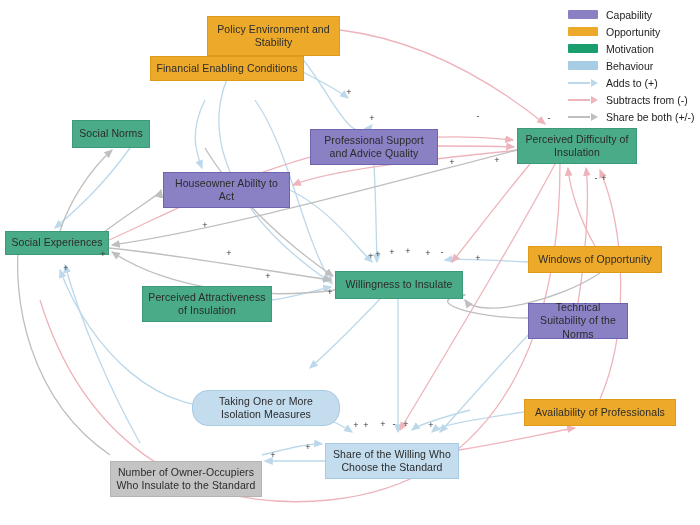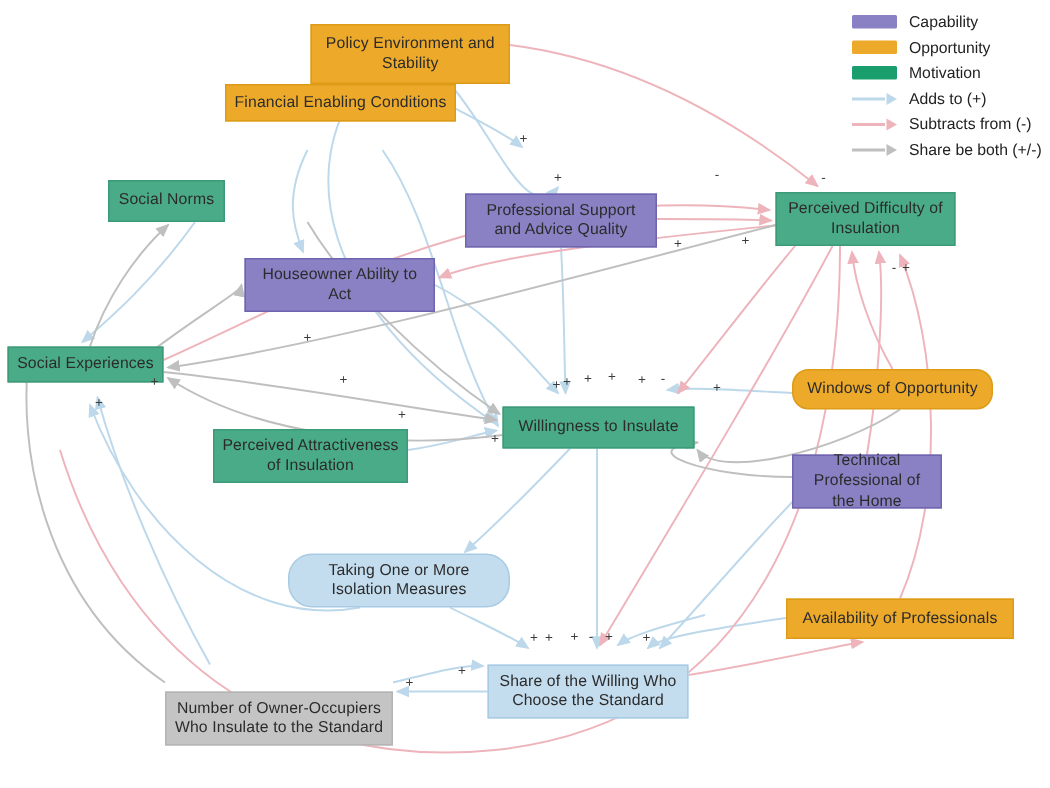--- a/index.html
+++ b/index.html
@@ -98,20 +98,24 @@
     </div>
     <div class="lrow">
       <span class="swatch" style="background:#edaa2a"></span>
       <span class="ltext">Opportunity</span>
     </div>
     <div class="lrow">
       <span class="swatch" style="background:#1a9e6e"></span>
       <span class="ltext">Motivation</span>
     </div>
     <div class="lrow">
+      <span class="swatch" style="background:#a6cde4"></span>
+      <span class="ltext">Behaviour</span>
+    </div>
+    <div class="lrow">
       <span class="lline">
         <i style="background:#bcd8ea"></i>
           <b style="border-left:7px solid #bcd8ea"></b>
       </span>
       <span class="ltext">Adds to (+)</span>
     </div>
     <div class="lrow">
       <span class="lline">
         <i style="background:#eeb4bb"></i>
           <b style="border-left:7px solid #eeb4bb"></b>
@@ -142,33 +146,33 @@
       </div>
       <div class="node mot" style="left: 517px; top: 128px; width: 120px; height: 36px; justify-content: center;">
         <span>Perceived Difficulty of Insulation</span>
       </div>
       <div class="node cap" style="left: 163px; top: 172px; width: 127px; height: 36px;">
         <span>Houseowner Ability to Act</span>
       </div>
       <div class="node mot" style="left: 5px; top: 231px; width: 104px; height: 24px;">
         <span>Social Experiences</span>
       </div>
-      <div class="node opp" style="left: 528px; top: 246px; width: 134px; height: 27px; border-radius: 11px;">
+      <div class="node opp" style="left: 528px; top: 246px; width: 134px; height: 27px;">
         <span>Windows of Opportunity</span>
       </div>
       <div class="node mot" style="left: 335px; top: 271px; width: 128px; height: 28px;">
         <span>Willingness to Insulate</span>
       </div>
       <div class="node mot" style="left: 142px; top: 286px; width: 130px; height: 36px;">
         <span>Perceived Attractiveness of Insulation</span>
       </div>
       <div class="node cap" style="left: 528px; top: 303px; width: 100px; height: 36px;">
-        <span>Technical Professional of the Home</span>
-      </div>
-      <div class="node beh" style="left: 192px; top: 369px; width: 148px; height: 36px; border-radius: 16px;">
+        <span>Technical Suitability of the Norms</span>
+      </div>
+      <div class="node beh" style="left: 192px; top: 390px; width: 148px; height: 36px; border-radius: 16px;">
         <span>Taking One or More Isolation Measures</span>
       </div>
       <div class="node opp" style="left: 524px; top: 399px; width: 152px; height: 27px;">
         <span>Availability of Professionals</span>
       </div>
       <div class="node out" style="left: 110px; top: 443px; width: 152px; height: 36px; margin-top: 18px;">
         <span>Number of Owner-Occupiers Who Insulate to the Standard</span>
       </div>
       <div class="node beh" style="left: 325px; top: 443px; width: 134px; height: 36px;">
         <span>Share of the Willing Who Choose the Standard</span>

